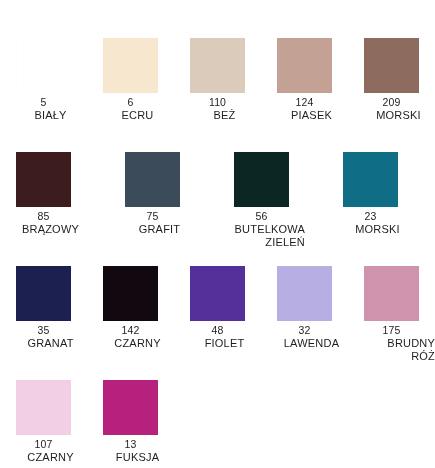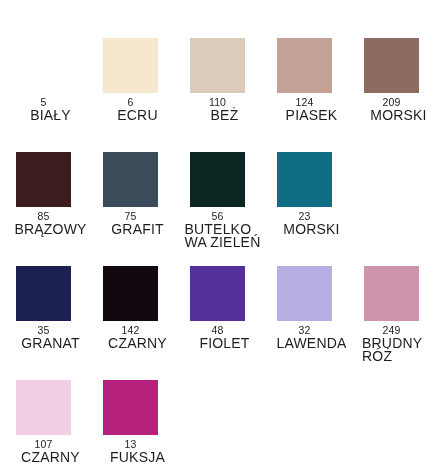--- a/index.html
+++ b/index.html
@@ -27,21 +27,21 @@
     display: flex;
     flex-direction: row;
     justify-content: flex-start;
     align-items: flex-start;
     width: 435px;
     height: 114px;
     box-sizing: border-box;
   }
 
   .row-1 { margin-top: 38px; }
-  .row-2 { margin-top: 0px; }
+  .row-2 { margin-top: 0px; gap: 22px; }
   .row-3 { margin-top: 0px; }
   .row-4 { margin-top: 0px; }
 
   .swatch-cell {
     width: 87px;
     box-sizing: border-box;
     display: flex;
     flex-direction: column;
     align-items: center;
     justify-content: flex-start;
@@ -62,24 +62,24 @@
   .swatch-code {
     font-size: 10.5px;
     line-height: 13px;
     color: #201d1c;
     margin-top: 3px;
     text-align: center;
     letter-spacing: 0.1px;
   }
 
   .swatch-name {
-    font-size: 14px;
+    font-size: 11px;
     line-height: 12.5px;
     color: #201d1c;
-    text-align: left;
+    text-align: right;
     letter-spacing: 0.2px;
     max-width: 80px;
     word-wrap: break-word;
     margin-left: 14px;
   }
 
   .swatch-cell.is-empty .swatch-chip,
   .swatch-cell.is-empty .swatch-code,
   .swatch-cell.is-empty .swatch-name {
     visibility: hidden;
@@ -157,21 +157,21 @@
       <div class="swatch-code">48</div>
       <div class="swatch-name">FIOLET</div>
     </div>
     <div class="swatch-cell">
       <div class="swatch-chip" style="background-color: rgb(183, 174, 228);"></div>
       <div class="swatch-code">32</div>
       <div class="swatch-name">LAWENDA</div>
     </div>
     <div class="swatch-cell">
       <div class="swatch-chip" style="background-color: rgb(207, 147, 174);"></div>
-      <div class="swatch-code">249</div>
+      <div class="swatch-code">175</div>
       <div class="swatch-name">BRUDNY RÓŻ</div>
     </div>
   </div>
 
   <div class="swatch-row row-4">
     <div class="swatch-cell">
       <div class="swatch-chip" style="background-color: rgb(242, 207, 228);"></div>
       <div class="swatch-code">107</div>
       <div class="swatch-name">CZARNY</div>
     </div>

